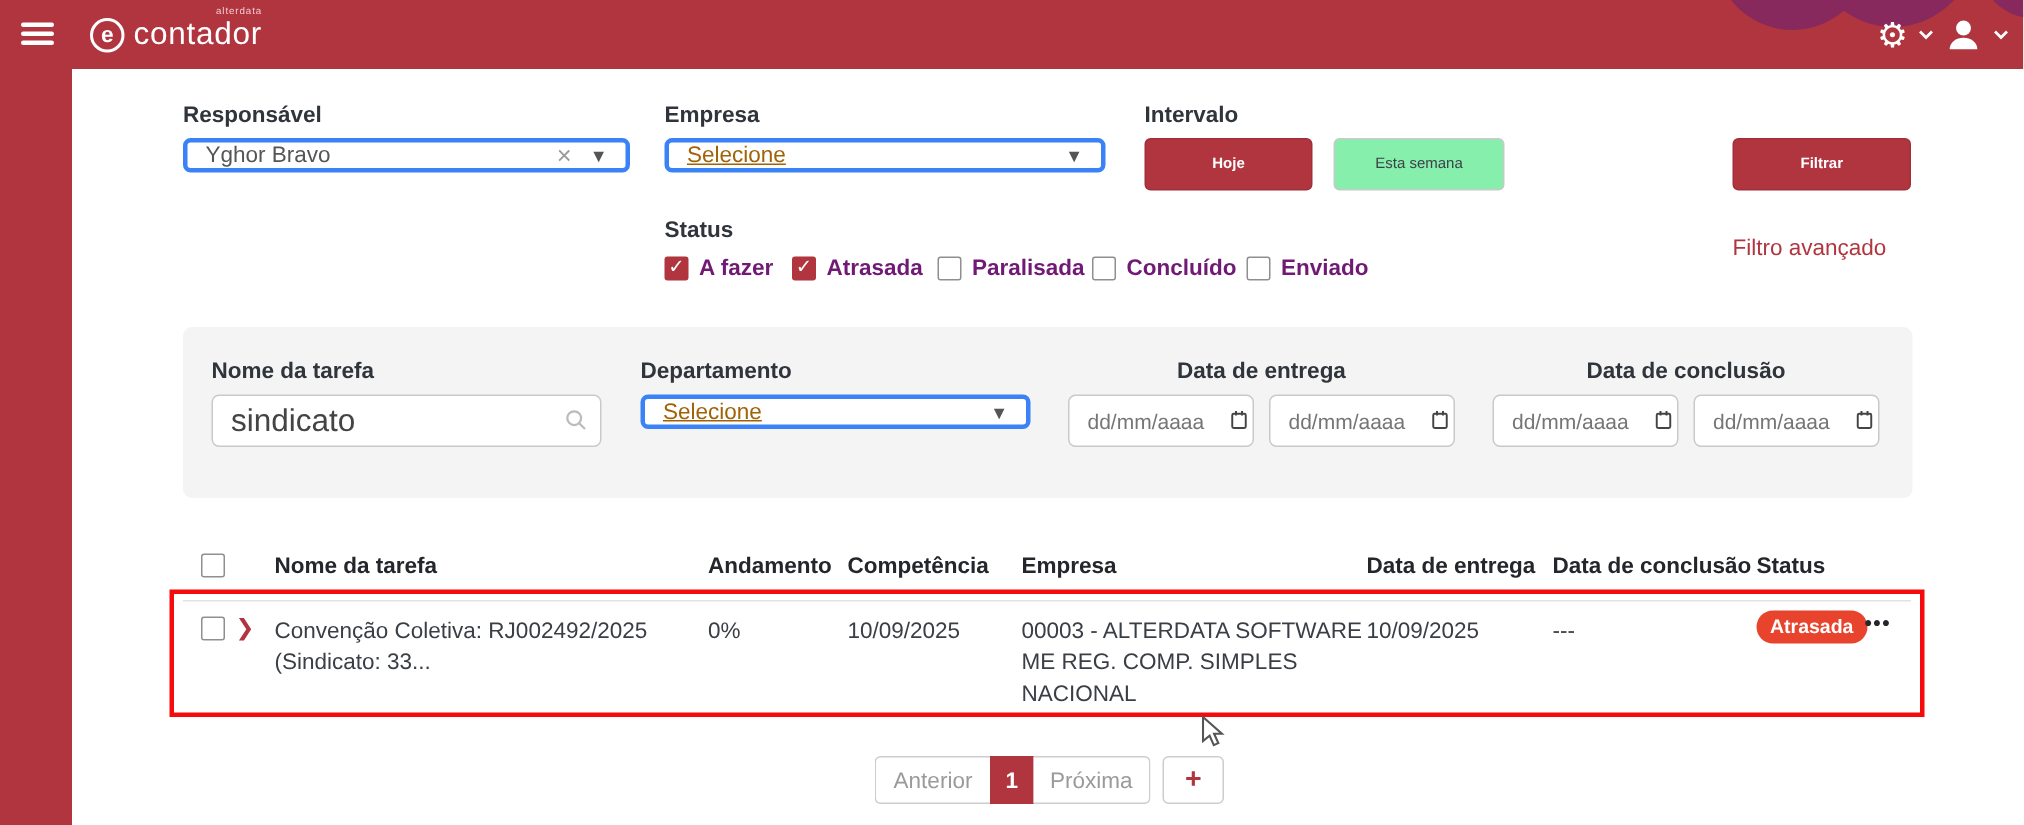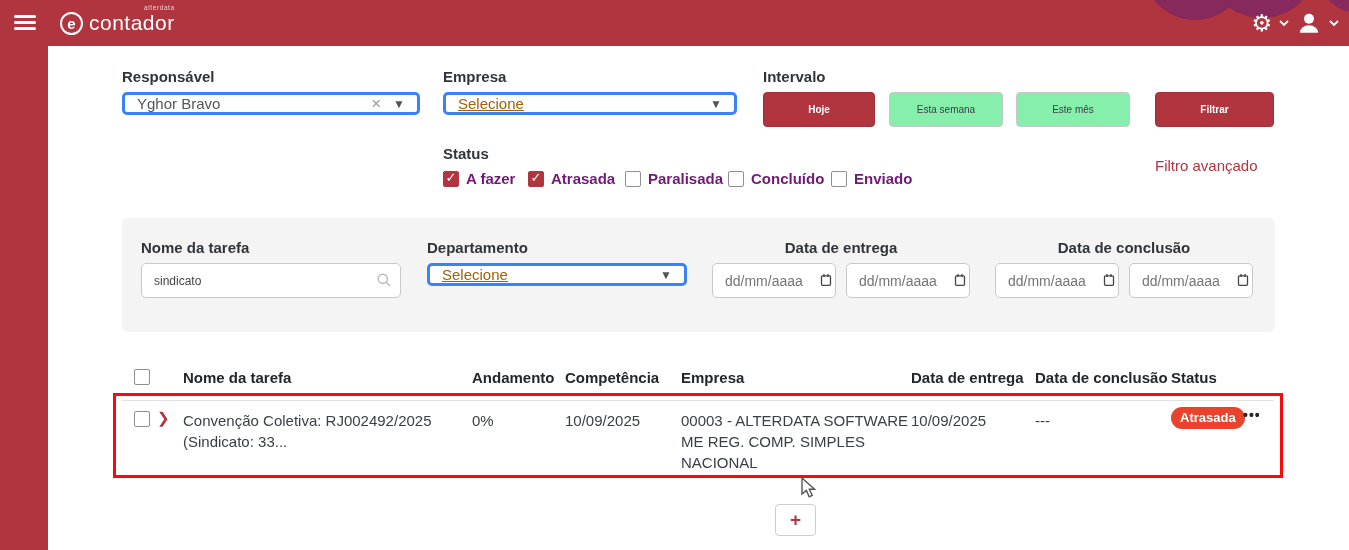--- a/index.html
+++ b/index.html
@@ -48,21 +48,21 @@
 
   .cbitem { position:absolute; top:170px; display:flex; align-items:center; gap:7px; cursor:pointer; }
   .cb { width:16px; height:16px; border:1.6px solid #8f8f8f; border-radius:2px; background:#fff; position:relative; }
   .cbitem.checked .cb { background:#b0353f; border-color:#b0353f; }
   .cbitem.checked .cb::after { content:"✓"; position:absolute; left:1.5px; top:-1.5px; color:#fff; font-size:13px; font-weight:bold; }
   .cbitem .cblabel { font-size:15px; font-weight:bold; color:#701a75; }
 
   
   .panel { position:absolute; left:122px; top:218px; width:1153px; height:114px; background:#f4f4f4; border-radius:6px; }
   .txtinput { position:absolute; height:35px; background:#fff; border:1px solid #c9c9c9; border-radius:5px;
-              font-size:12px; color:#444; padding:0 30px 0 12px; font-family:inherit; outline:none; }
+              font-size:21px; color:#444; padding:0 30px 0 12px; font-family:inherit; outline:none; }
   .iconright { position:absolute; pointer-events:none; }
 
   
   .th { position:absolute; font-size:15px; font-weight:bold; color:#23262b; top:369px; }
   .rowtext { position:absolute; font-size:15px; color:#3a3e45; line-height:21px; }
   .hcb { position:absolute; width:16px; height:16px; border:1.6px solid #8f8f8f; border-radius:2px; background:#fff; cursor:pointer; }
   .sepline { position:absolute; left:122px; top:400px; width:1152px; height:1px; background:#e2e2e2; }
   .redbox { position:absolute; left:113px; top:393px; width:1170px; height:85px; border:3px solid #f50b0b; z-index:3; pointer-events:none; }
   .chevright { position:absolute; left:157px; top:409px; color:#b0353f; font-size:15px; font-weight:bold; cursor:pointer; }
   .badge { position:absolute; left:1171px; top:407px; height:22px; padding:0 9px; background:#e8442d; border-radius:12px;
@@ -212,21 +212,20 @@
 
   <div class="lbl" style="left:443px; top:68px">Empresa</div>
   <div class="field" style="left:443px; top:92px; width:294px">
     <span class="ph grow">Selecione</span>
     <span class="caret">▼</span>
   </div>
 
   <div class="lbl" style="left:763px; top:68px">Intervalo</div>
   <div class="btn primary" style="left:763px; top:92px; width:112px">Hoje</div>
   <div class="btn ghost" style="left:889px; top:92px; width:114px">Esta semana</div>
-  <div class="btn ghost" style="left:1016px; top:92px; width:114px">Este mês</div>
   <div class="btn primary" style="left:1155px; top:92px; width:119px">Filtrar</div>
   <div class="advlink">Filtro avançado</div>
 
   <div class="lbl" style="left:443px; top:145px">Status</div>
   <div class="cbitem checked" style="left:443px">
     <span class="cb"></span>
     <span class="cblabel">A fazer</span>
   </div>
   <div class="cbitem checked" style="left:528px">
     <span class="cb"></span>
@@ -311,19 +310,24 @@
     <div>ME REG. COMP. SIMPLES</div>
     <div>NACIONAL</div>
   </div>
   <div class="rowtext" style="left:911px; top:410px">10/09/2025</div>
   <div class="rowtext" style="left:1035px; top:410px">---</div>
   <div class="badge">Atrasada</div>
   <div class="dots">•••</div>
 
   <div class="redbox"></div>
 
+  <div class="pager">
+    <div class="pbtn prev">Anterior</div>
+    <div class="pbtn page">1</div>
+    <div class="pbtn next">Próxima</div>
+  </div>
   <div class="plus">+</div>
 
   <svg class="cursor" width="18" height="24" viewBox="0 0 18 24">
     <polygon points="1,1 1,17 5.4,13.4 8.2,19.8 11.2,18.4 8.4,12.2 13.6,12.2" fill="#fff" stroke="#555" stroke-width="1.4"></polygon>
   </svg>
 
 </div>
 
 </body></html>

